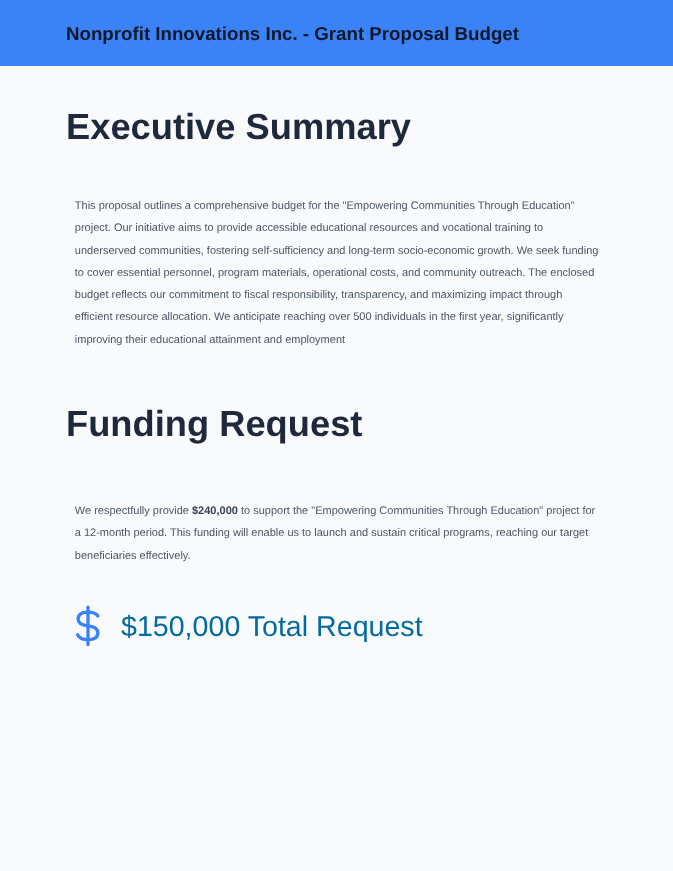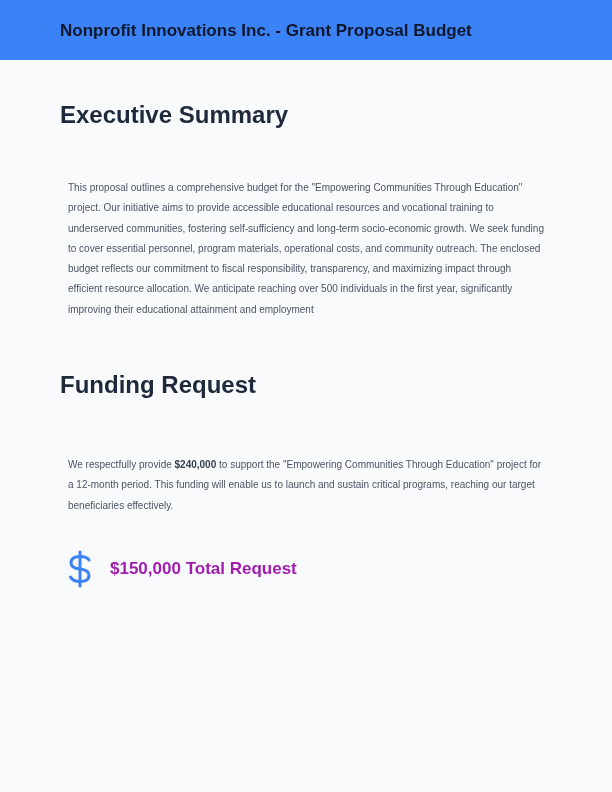--- a/index.html
+++ b/index.html
@@ -15,42 +15,42 @@
       width: 612px; height: 60px;
       background: #3b82f6;
     }
     .header-title {
       position: absolute; left: 60px; top: 20px;
       font-size: 17px; font-weight: bold; color: #0f172a;
       line-height: 21px; white-space: nowrap;
     }
     .section-title {
       position: absolute; left: 60px;
-      font-size: 24px; font-weight: bold; color: #1e293b;
+      font-size: 33px; font-weight: bold; color: #1e293b;
       line-height: 32px; white-space: nowrap;
     }
     .exec-title { top: 99px; }
     .funding-title { top: 369px; text-align: center; }
     .para {
       position: absolute; left: 68px; width: 476px;
       font-size: 10px; line-height: 20.3px; color: #4b5563;
       overflow: hidden;
       margin-top: 28px;
     }
     .exec-para { top: 150px; height: 203px; }
     .funding-para { top: 427px; height: 75px; }
     .para strong { color: #374151; font-weight: bold; }
     .total {
       position: absolute; left: 60px; top: 548px;
       display: flex; align-items: center; height: 42px;
     }
     .dollar-icon { width: 40px; height: 42px; display: flex; align-items: center; }
     .total-label {
       margin-left: 10px;
-      font-size: 17px; font-weight: bold; color: #a21caf; white-space: nowrap;
+      font-size: 26px; font-weight: normal; color: #0369a1; white-space: nowrap;
     }
   </style>
 </head>
 <body>
 
 <div class="header">
   <div class="header-title">Nonprofit Innovations Inc. - Grant Proposal Budget</div>
 </div>
 
 <h1 class="section-title exec-title">Executive Summary</h1>

